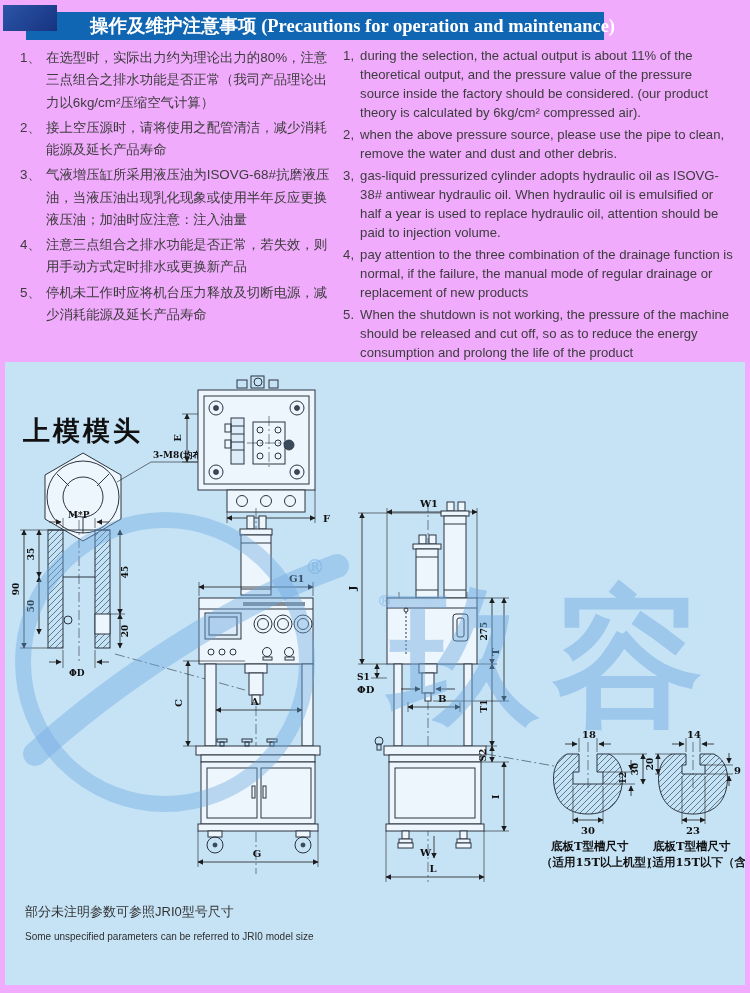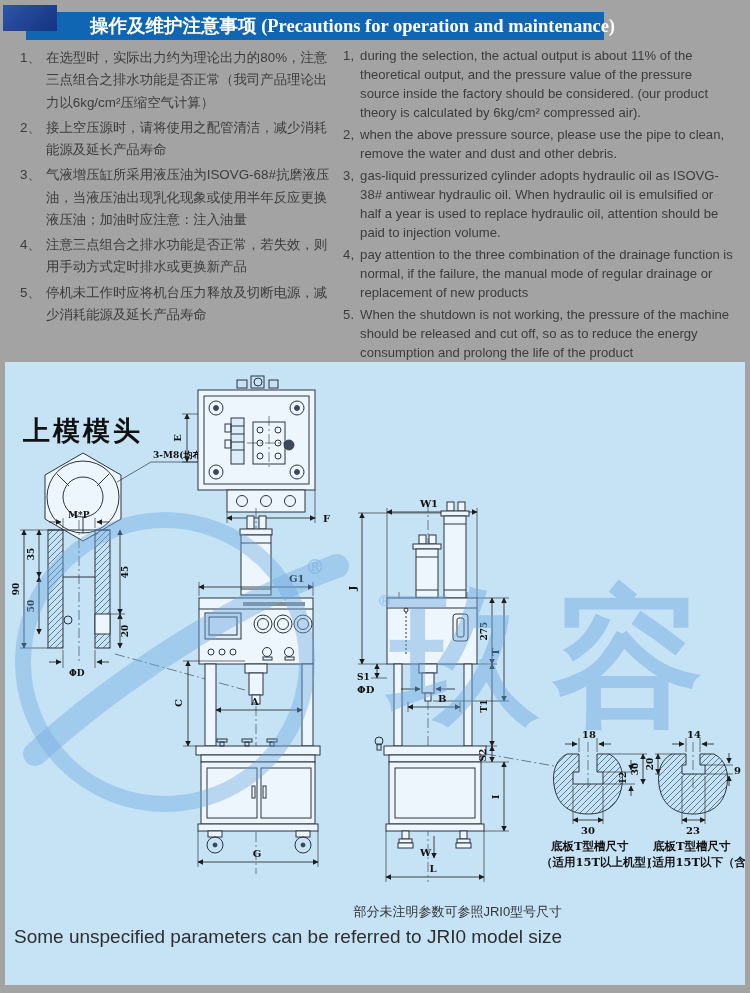--- a/index.html
+++ b/index.html
@@ -1,16 +1,16 @@
 <!DOCTYPE html>
 <html><head>
 <meta charset="utf-8">
 <style>
   html,body{margin:0;padding:0;background:#fff;}
-  .page{position:relative;width:750px;height:993px;background:#a3a3a3;overflow:hidden;
+  .page{position:relative;width:750px;height:993px;background:#f0abfc;overflow:hidden;
         font-family:"Liberation Sans",sans-serif;}
 
   
   .header-banner{position:absolute;left:26px;top:12px;width:578px;height:28px;
       background:#1066b2;z-index:1;color:#fff;
       font-family:"Liberation Serif",serif;font-weight:bold;font-size:18.5px;
       line-height:28px;padding-left:64px;box-sizing:border-box;white-space:nowrap;}
   .header-accent{position:absolute;left:3px;top:5px;width:54px;height:26px;
       background:linear-gradient(135deg,#2c55a8,#16337f);z-index:2;}
 
@@ -20,23 +20,23 @@
   .col-en{width:392px;font-size:13.1px;line-height:1.45;}
   .note-item{display:flex;margin-bottom:3px;}
   .col-cn .num{flex:0 0 26px;}
   .col-en .num{flex:0 0 17px;}
   .txt{flex:1;}
 
   
   .panel{position:absolute;left:5px;top:362px;width:740px;height:623px;background:#c6e3f6;}
   svg.draw{position:absolute;left:0;top:0;}
 
-  .footer{position:absolute;left:9px;top:540px;z-index:5;text-align:right;}
+  .footer{position:absolute;left:20px;top:540px;z-index:5;}
   .f-cn{font-size:13px;line-height:20px;color:#333;}
-  .f-en{font-size:19px;line-height:20px;color:#2e2e2e;}
+  .f-en{font-size:10px;line-height:20px;color:#2e2e2e;}
   .f-gap{height:5px;}
 
   
   .ln{stroke:#2c3440;stroke-width:1;fill:none;}
   .fl{fill:#edf6fc;stroke:#2c3440;stroke-width:1;}
   .fl2{fill:#dcecf8;stroke:#2c3440;stroke-width:1;}
   .ht{fill:url(#hatch);stroke:#2c3440;stroke-width:1;}
   .dk{fill:#3c4b5c;stroke:#2c3440;stroke-width:.8;}
   .dim{stroke:#1c1c1c;stroke-width:.8;fill:none;}
   .ext{stroke:#1c1c1c;stroke-width:.6;fill:none;}

